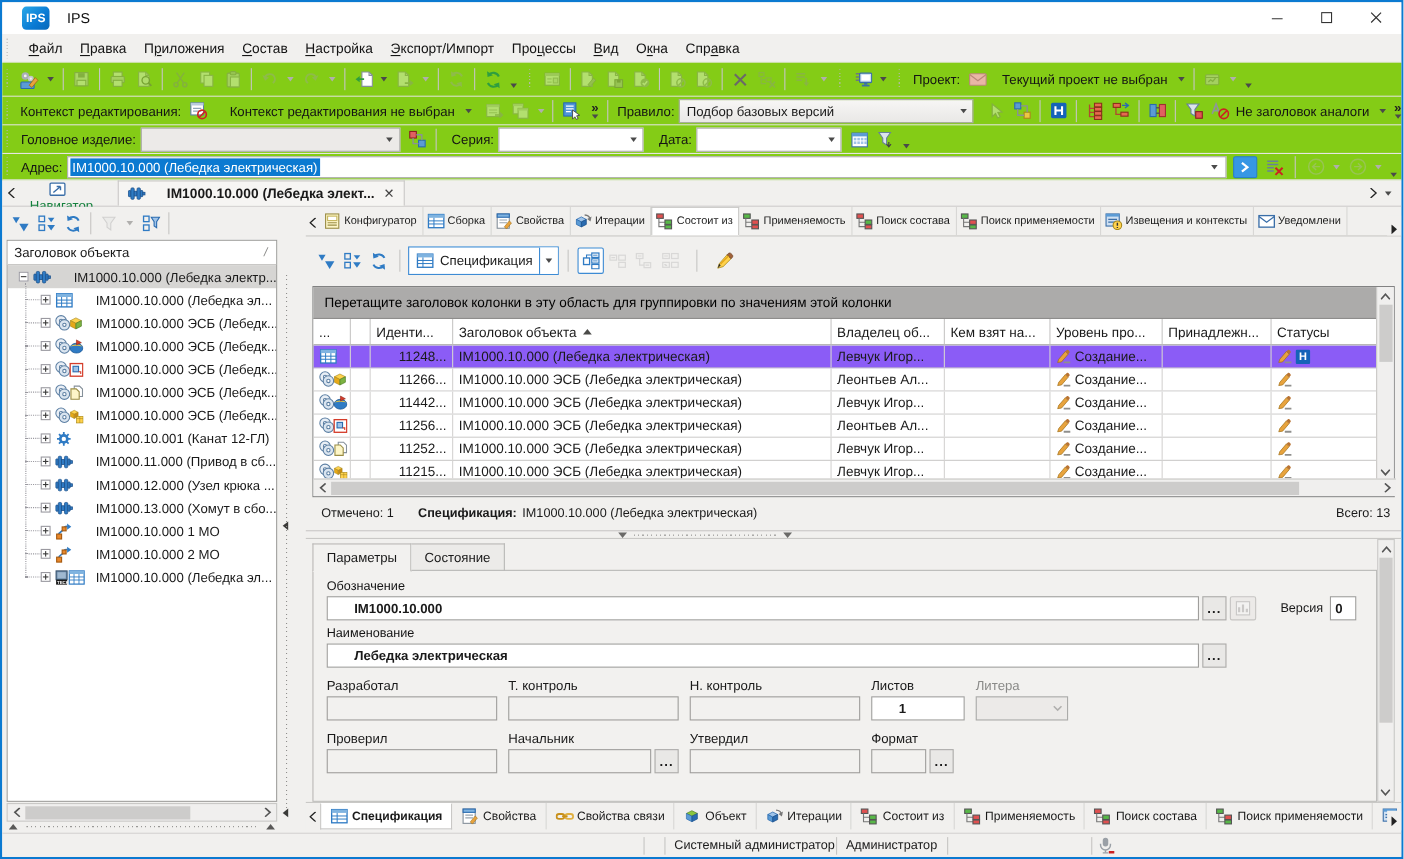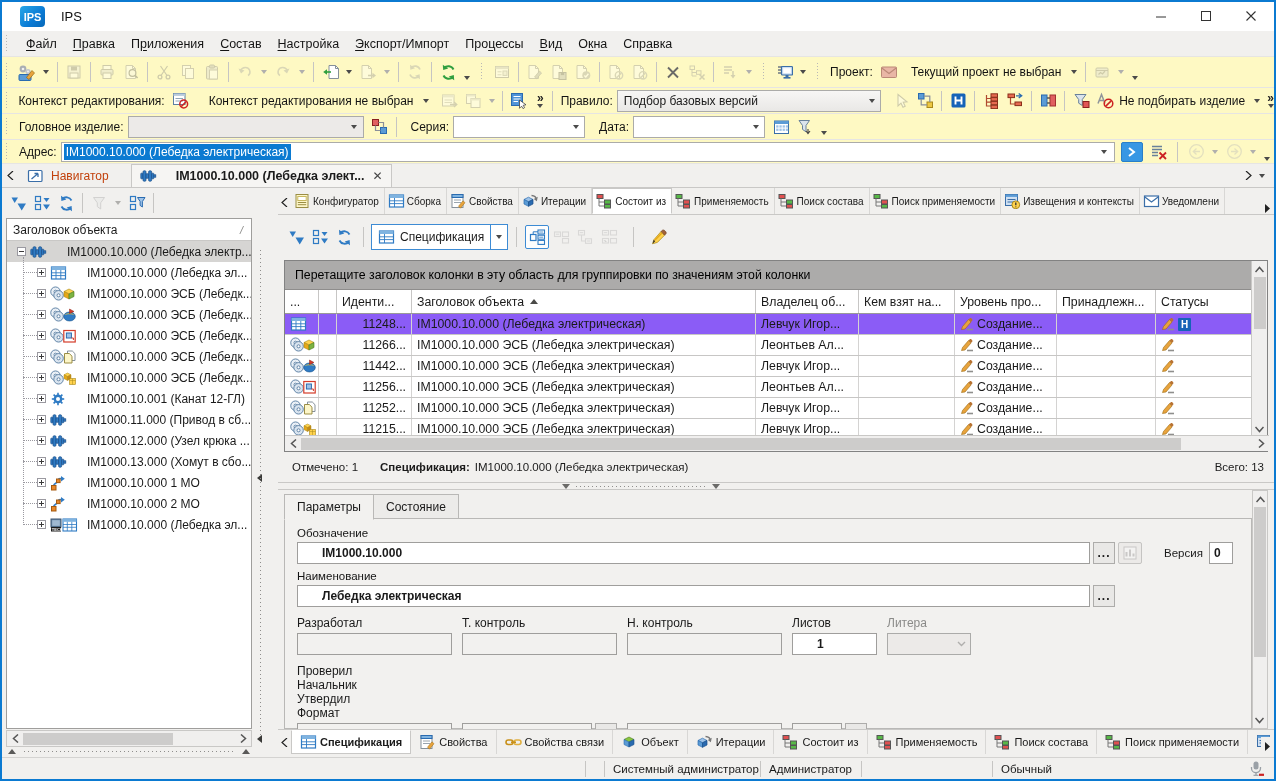--- a/index.html
+++ b/index.html
@@ -15,21 +15,21 @@
 .winbtn { width:45px; height:29px; display:flex; align-items:center; justify-content:center; color:#333; font-size:13px; }
 .winbtn svg { display:block; }
 
 
 .menubar { position:absolute; left:0; top:29px; width:1272px; height:26px; background:#f1f0ee; display:flex; align-items:center; padding-left:0; border-bottom:1px solid #e6e5e3; }
 .menubar .grip { margin-right:8px; }
 .menu-item { padding:4px 8px; margin-right:0; font-size:12.5px; color:#141414; white-space:nowrap; }
 .menu-item u { text-decoration:underline; text-underline-offset:2px; }
 
 
-.toolbar { position:absolute; left:0; width:1272px; background:#fef9c3; display:flex; align-items:center; }
+.toolbar { position:absolute; left:0; width:1272px; background:#84cc16; display:flex; align-items:center; }
 .grip { width:5px; height:18px; margin:0 5px 0 3px; background-image:repeating-linear-gradient(to bottom,#b9b8b6 0 1px,transparent 1px 3px); background-size:1px 100%; background-repeat:repeat-y; background-position:1px 0;
   box-shadow:3px 0 0 -1px transparent; }
 .grip::after{ content:""; }
 .tbtn { min-width:24px; height:24px; display:flex; align-items:center; justify-content:center; border-radius:2px; position:relative; }
 .tbtn svg { display:block; }
 .tbtn.disabled svg { filter:grayscale(1) opacity(0.38); }
 .sep { width:1px; height:20px; background:#c6c5c3; margin:0 4px; flex:none; }
 .dd { width:14px; height:24px; display:flex; align-items:center; justify-content:center; }
 .arr-d { width:0; height:0; border-left:3.5px solid transparent; border-right:3.5px solid transparent; border-top:4px solid #4a4a4a; }
 .arr-d.dis { border-top-color:#b0afad; }
@@ -534,21 +534,21 @@
           <rect x="10" y="9.5" width="6" height="6" fill="#e05555" stroke="#8a1f1f"></rect>
         </svg>
       </span>
     <span class="tbtn">
         <svg width="18" height="17" viewBox="0 0 18 17">
           <path d="M2 11.5 L5.5 2.5 L9 11.5 M3.3 8.5 H7.7" fill="none" stroke="#8f959b" stroke-width="1.5"></path>
           <circle cx="12.5" cy="11.5" r="4.3" fill="none" stroke="#cc2222" stroke-width="1.5"></circle>
           <line x1="9.6" y1="14.4" x2="15.4" y2="8.6" stroke="#cc2222" stroke-width="1.5"></line>
         </svg>
       </span>
-    <span class="tb-text" style="margin-left:2px;">Не подбирать изделие</span>
+    <span class="tb-text" style="margin-left:2px;">Не заголовок аналоги</span>
     <span class="dd">
         <span class="arr-d"></span>
       </span>
     <span class="overflow-dd" style="margin-left:4px;">
         <span style="font-size:12px; font-weight:bold; color:#222; line-height:8px;">»</span>
         <span class="arr-d" style="margin-top:2px;"></span>
       </span>
   </div>
 
   <div class="toolbar" style="top:112px; height:26px; border-bottom:1px solid #e6e5e3;">
@@ -653,21 +653,21 @@
         <span class="arr-d"></span>
       </span>
   </div>
 
   <div class="doctabs">
     <span class="tabscroll" style="margin:0 2px;">
         <svg width="7" height="9">
           <path d="M6 0 L1 4.5 L6 9" fill="none" stroke="#222" stroke-width="1.2"></path>
         </svg>
       </span>
-    <div class="dtab" style="color:#c2410c;">
+    <div class="dtab" style="color:#15803d;flex-direction:column;">
       <span class="ticon">
           <svg width="17" height="16" viewBox="0 0 17 16">
             <rect x="1.5" y="2.5" width="13.5" height="11" rx="1" fill="#fff" stroke="#3a6ea8" stroke-width="1.2"></rect>
             <path d="M4.5 11 L11 5.5 M11 5.5 H7.5 M11 5.5 V9" fill="none" stroke="#3a6ea8" stroke-width="1.3"></path>
           </svg>
         </span>
       <span>Навигатор</span>
     </div>
     <div class="dtab active">
       <span class="ticon">
@@ -1697,21 +1697,21 @@
                 <div class="combo disabled" style="width:84px;height:22px;">
                   <span class="cval"></span>
                   <span class="cbtn">
                     <svg width="9" height="6">
                       <path d="M1 1 L4.5 4.5 L8 1" fill="none" stroke="#b0afad" stroke-width="1.4"></path>
                     </svg>
                   </span>
                 </div>
               </div>
             </div>
-          <div id="pfrow2-labels" style="display:flex; margin-top:9px;flex-direction:column;">
+          <div id="pfrow2-labels" style="display:flex; margin-top:9px;">
               <div style="width: 155px; margin-right: 10px;"><span>Проверил</span></div>
               <div style="width: 155px; margin-right: 10px;"><span>Начальник</span></div>
               <div style="width: 155px; margin-right: 10px;"><span>Утвердил</span></div>
               <div style="width: 85px; margin-right: 10px;"><span>Формат</span></div>
             </div>
           <div id="pfrow2-inputs" style="display:flex; margin-top:3px;">
               <div style="width: 155px; margin-right: 10px; display: flex;">
                 <div class="pinput empty" style="width:155px;">
                   <span></span>
                 </div>
@@ -1878,21 +1878,20 @@
     <div class="sb-pane" style="width:583px;"></div>
     <span class="sb-sep"></span>
     <div class="sb-pane" style="width:18px;"></div>
     <span class="sb-sep"></span>
     <div class="sb-pane" style="width:155px;">Системный администратор</div>
     <span class="sb-sep"></span>
     <div class="sb-pane" style="width:100px;">Администратор</div>
     <span class="sb-sep"></span>
     <div class="sb-pane" style="width:130px;"></div>
     <span class="sb-sep"></span>
-    <div class="sb-pane" style="flex:1;">Обычный</div>
     <span class="tbtn" style="margin-right:6px;">
         <svg width="17" height="17" viewBox="0 0 17 17">
           <rect x="5.5" y="1.5" width="5" height="8" rx="2.5" fill="#9aa0a6"></rect>
           <path d="M3.5 7 V8.2 a4.5 4.5 0 0 0 9 0 V7" fill="none" stroke="#9aa0a6" stroke-width="1.3"></path>
           <line x1="8" y1="13" x2="8" y2="15" stroke="#9aa0a6" stroke-width="1.3"></line>
           <line x1="5.5" y1="15.3" x2="10.5" y2="15.3" stroke="#9aa0a6" stroke-width="1.2"></line>
           <line x1="11" y1="14.8" x2="16" y2="14.8" stroke="#cc2222" stroke-width="2.2"></line>
         </svg>
       </span>
   </div>

